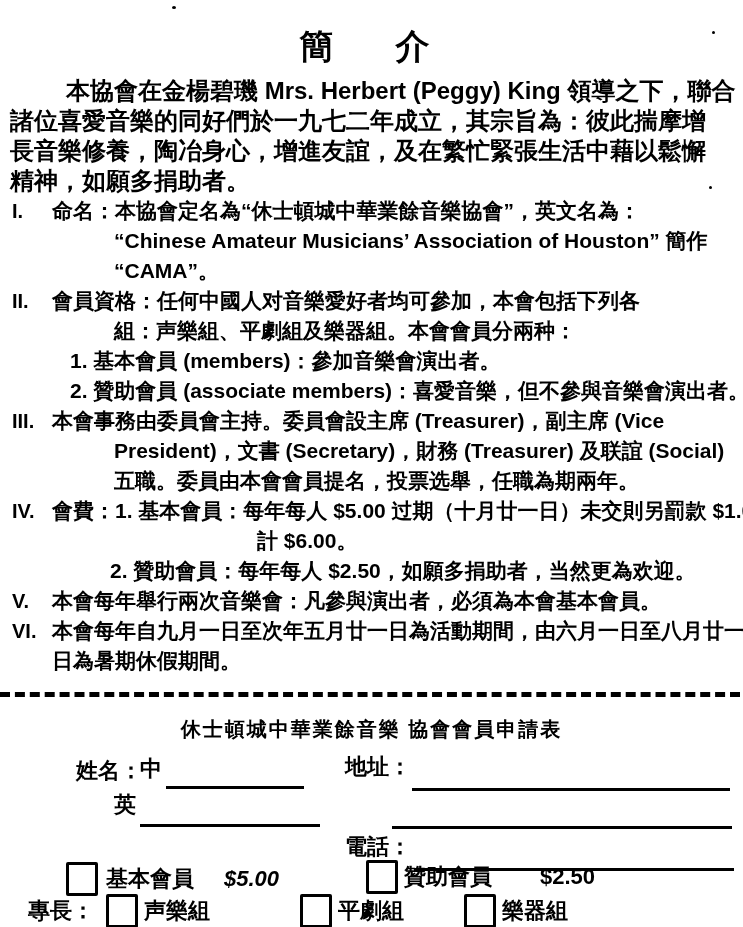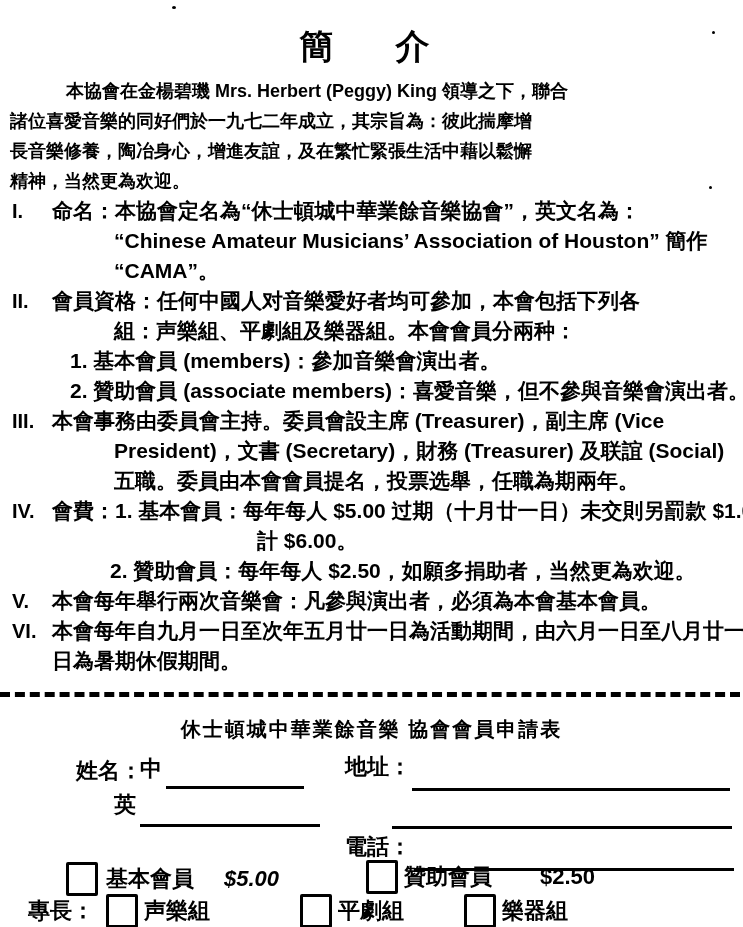--- a/index.html
+++ b/index.html
@@ -5,21 +5,21 @@
   html,body{margin:0;padding:0;background:#e8e8e8;}
   .page{
     width:743px;height:927px;background:#ffffff;color:#000;
     font-family:"Liberation Sans","DejaVu Sans",sans-serif;
     font-weight:700;position:relative;overflow:hidden;margin:0 auto;
   }
   .doc-title{
     text-align:center;font-size:34px;letter-spacing:14px;
     margin:0;padding-top:24px;height:46px;
   }
-  .intro{font-size:18px;line-height:30px;margin:6px 6px 0 10px;}
+  .intro{font-size:24px;line-height:30px;margin:6px 6px 0 10px;}
   .intro .ln{white-space:nowrap;}
   .intro .first{padding-left:56px;}
   .sec{
     position:relative;padding-left:42px;font-size:21px;line-height:30px;
     margin:0 4px 0 10px;
   }
   .sec .marker{position:absolute;left:2px;top:0;width:38px;font-size:20px;}
   .sec .ln{white-space:nowrap;}
   .iA{margin-left:62px;}   
   .iB{margin-left:18px;}   
@@ -49,21 +49,21 @@
   <div class="speck" style="left:172px;top:6px;width:4px;height:3px;"></div>
   <div class="speck" style="left:712px;top:31px;width:3px;height:3px;"></div>
   <div class="speck" style="left:709px;top:186px;width:3px;height:3px;"></div>
 
   <h1 class="doc-title">簡　介</h1>
 
   <div class="intro">
     <div class="ln first">本協會在金楊碧璣 Mrs. Herbert (Peggy) King 領導之下，聯合</div>
     <div class="ln">諸位喜愛音樂的同好們於一九七二年成立，其宗旨為：彼此揣摩增</div>
     <div class="ln">長音樂修養，陶冶身心，增進友誼，及在繁忙緊張生活中藉以鬆懈</div>
-    <div class="ln">精神，当然更為欢迎。</div>
+    <div class="ln">精神，如願多捐助者。</div>
   </div>
 
   <div class="sec">
     <span class="marker">I.</span>
     <div class="ln">命名：本協會定名為“休士頓城中華業餘音樂協會”，英文名為：</div>
     <div class="ln iA">“Chinese Amateur Musicians’ Association of Houston” 簡作</div>
     <div class="ln iA">“CAMA”。</div>
   </div>
 
   <div class="sec">

